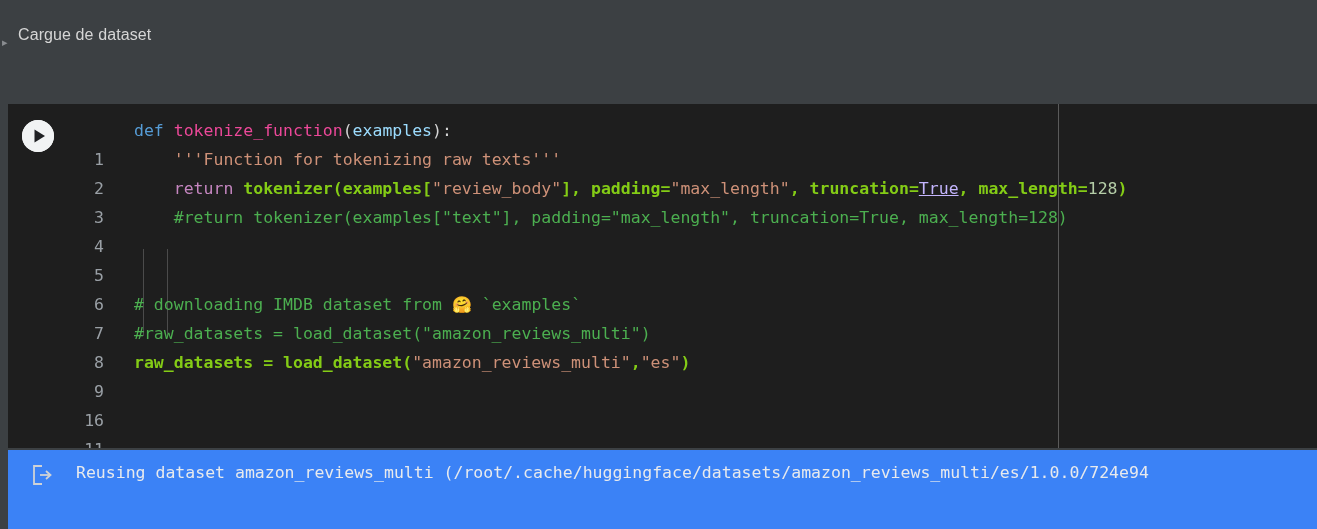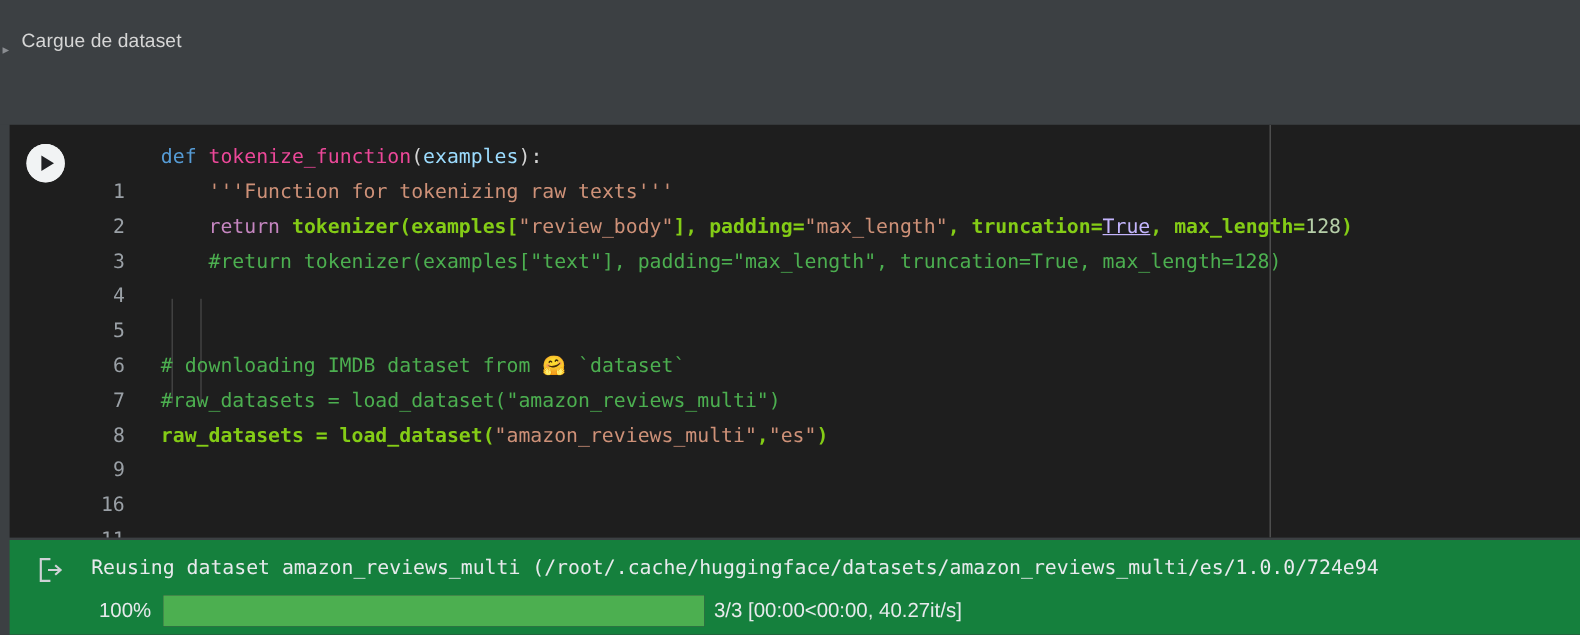--- a/index.html
+++ b/index.html
@@ -142,21 +142,21 @@
   .t-plain   { color: #84cc16; font-weight: bold; }
   .emoji     { font-family: "DejaVu Sans", sans-serif; font-size: 16px; }
 
   
   .output-area {
     position: absolute;
     left: 8px;
     top: 450px;
     width: 1309px;
     height: 79px;
-    background: #15803d;
+    background: #3b82f6;
     overflow: hidden;
   }
   .output-icon {
     position: absolute;
     left: 22px;
     top: 14px;
     width: 26px;
     height: 22px;
   }
   .output-text {
@@ -256,21 +256,21 @@
         <span class="codetext"></span>
       </div>
 
       <div class="code-row">
         <span class="lineno">6</span>
         <span class="codetext"></span>
       </div>
 
       <div class="code-row">
         <span class="lineno">7</span>
-        <span class="codetext"><span class="t-comment"># downloading IMDB dataset from </span><span class="emoji">🤗</span><span class="t-comment"> `dataset`</span></span>
+        <span class="codetext"><span class="t-comment"># downloading IMDB dataset from </span><span class="emoji">🤗</span><span class="t-comment"> `examples`</span></span>
       </div>
 
       <div class="code-row">
         <span class="lineno">8</span>
         <span class="codetext"><span class="t-comment">#raw_datasets = load_dataset("amazon_reviews_multi")</span></span>
       </div>
 
       <div class="code-row">
         <span class="lineno">9</span>
         <span class="codetext"><span class="t-plain">raw_datasets = load_dataset(</span><span class="t-str">"amazon_reviews_multi"</span><span class="t-plain">,</span><span class="t-str">"es"</span><span class="t-plain">)</span></span>
@@ -292,23 +292,16 @@
   <div class="output-area">
 
     <svg class="output-icon" viewBox="0 0 26 22">
       <path d="M12 2 H4 V20 H12" fill="none" stroke="#cfd2d6" stroke-width="1.8"></path>
       <line x1="10" y1="11" x2="20" y2="11" stroke="#cfd2d6" stroke-width="1.8"></line>
       <polyline points="16,7 20.5,11 16,15" fill="none" stroke="#cfd2d6" stroke-width="1.8"></polyline>
     </svg>
 
     <div class="output-text">Reusing dataset amazon_reviews_multi (/root/.cache/huggingface/datasets/amazon_reviews_multi/es/1.0.0/724e94</div>
 
-    <div class="progress-row">
-      <span class="progress-pct">100%</span>
-      <span class="progress-track">
-        <span class="progress-fill" id="progress-fill" style="width: 100%; background: rgb(76, 175, 80);"></span>
-      </span>
-      <span class="progress-stat">3/3 [00:00&lt;00:00, 40.27it/s]</span>
-    </div>
 
   </div>
 
 </div>
 
 </body></html>

